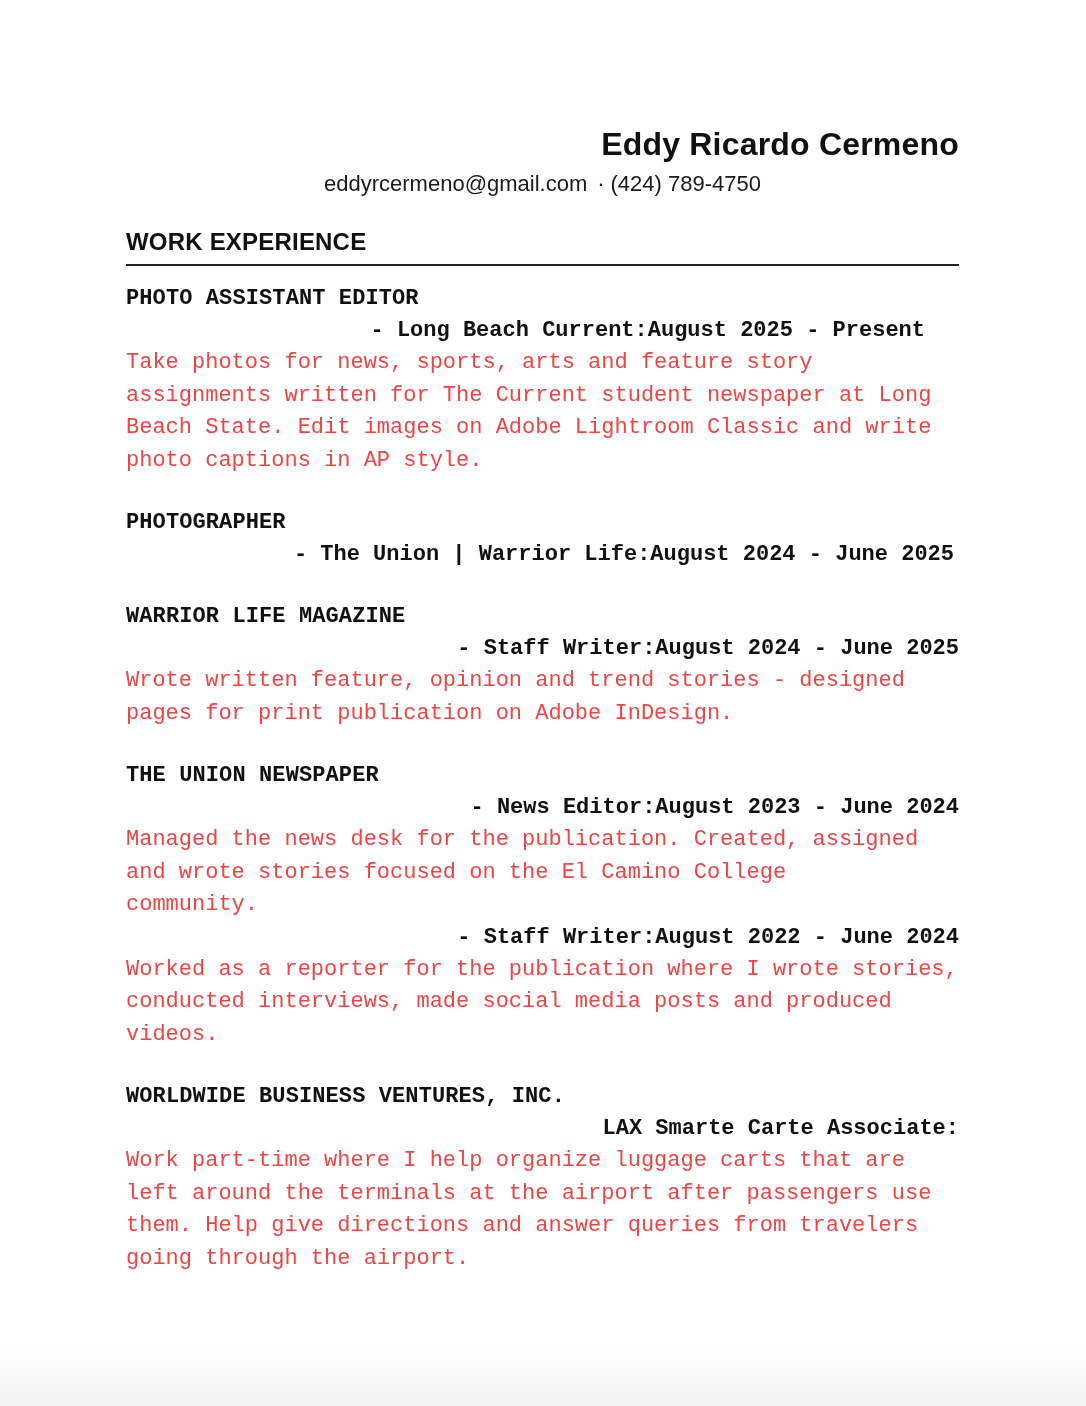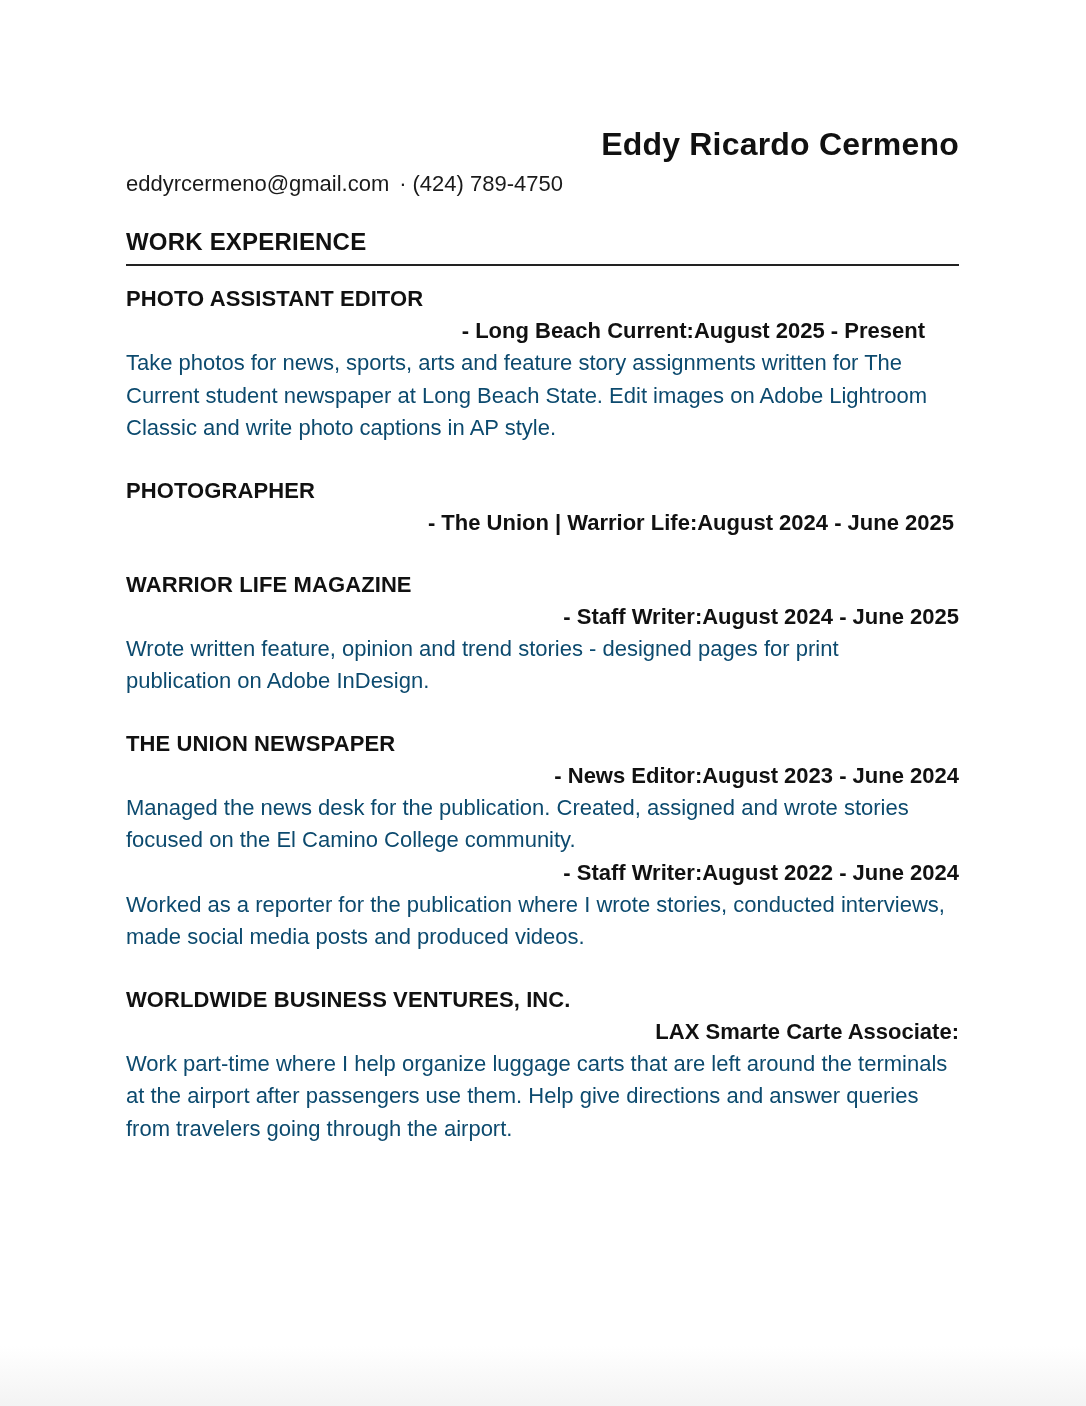--- a/index.html
+++ b/index.html
@@ -35,20 +35,21 @@
     text-align: right;
     font-weight: bold;
     font-size: 32px;
     letter-spacing: 0.2px;
   }
   .contact {
     position: absolute;
     left: 0;
     top: 171px;
     width: 833px;
+    text-align: center;
     font-size: 22px;
     color: #1a1a1a;
   }
   .contact .sep { margin: 0 6px 0 10px; }
   .section-title {
     position: absolute;
     left: 0;
     top: 228px;
     font-weight: bold;
     font-size: 24px;
@@ -61,39 +62,39 @@
     width: 833px;
     height: 2px;
     background: #222222;
   }
   .entries {
     position: absolute;
     left: 0;
     top: 283px;
     width: 833px;
   }
-  .entry { margin-bottom: 30px; }
+  .entry { margin-bottom: 30px; font-family: Liberation Mono, monospace; }
   .entry-title {
     font-weight: bold;
     font-size: 22px;
     line-height: 32px;
     letter-spacing: 0.1px;
   }
   .role-row {
     display: flex;
     justify-content: flex-end;
     font-weight: bold;
     font-size: 22px;
     line-height: 32px;
   }
   .role-row .dates { padding-right: 0; }
   .desc {
     font-size: 22px;
     line-height: 32.5px;
-    color: #0c4a6e;
+    color: #ef4444;
   }
 </style>
 </head>
 <body>
 
 <div class="page">
   <div class="name">Eddy Ricardo Cermeno</div>
   <div class="contact">
     <span>eddyrcermeno@gmail.com</span><span class="sep">·</span><span>(424) 789-4750</span>
   </div>

